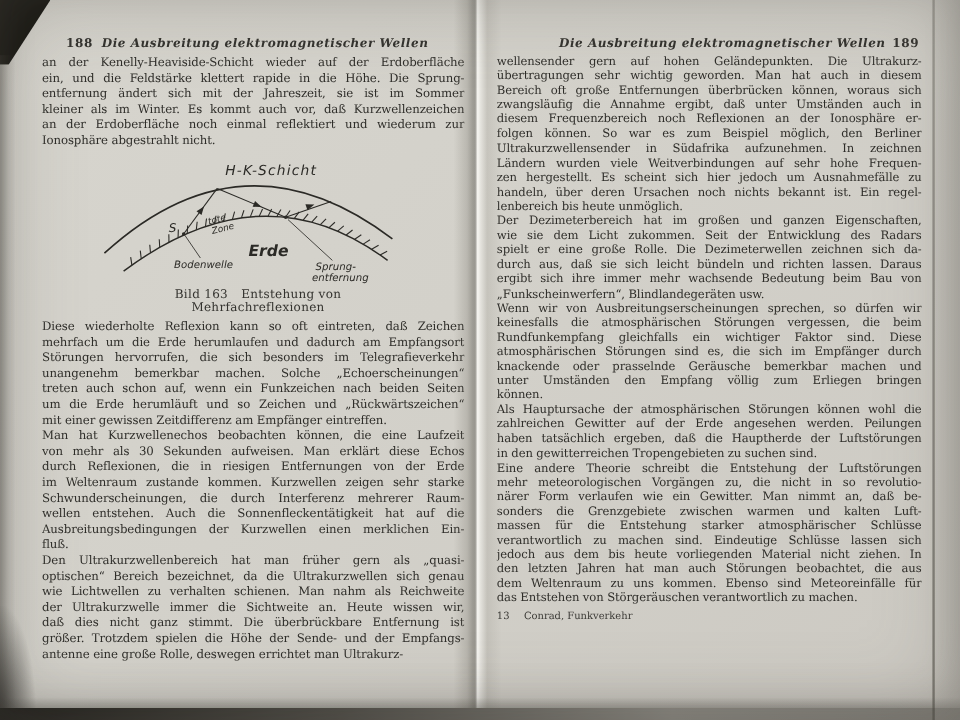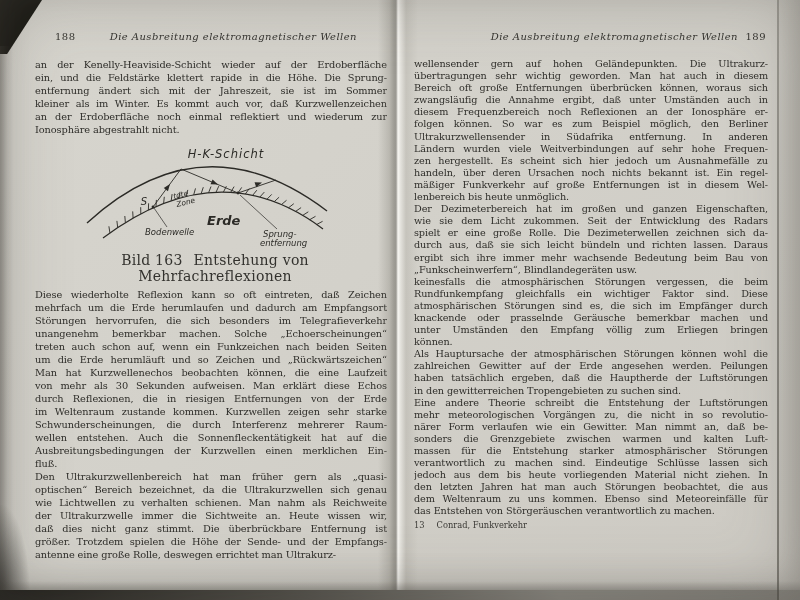--- a/index.html
+++ b/index.html
@@ -14,37 +14,37 @@
     background:linear-gradient(135deg,#d7d5ce 0%,#d3d1ca 45%,#ccc9c2 100%);
   }
   .vignette{
     position:absolute;inset:0;pointer-events:none;
     box-shadow:inset 0 0 70px rgba(95,92,84,.33), inset 0 -18px 30px rgba(70,68,60,.18);
   }
   
   .page{position:absolute;top:30px;}
   .page-left{left:35px;width:352px;}
   .page-right{left:414px;width:354px;}
-  .pg-header{position:relative;height:16px;margin-bottom:12px;font-size:10px;color:#33322e;}
+  .pg-header{position:relative;height:16px;font-size:10px;color:#33322e;font-weight:bold;}
   .pg-num{position:absolute;top:1px;letter-spacing:.5px;}
   .pg-num.left{left:20px;}
   .pg-num.right{right:2px;}
   .pg-title{font-style:italic;text-align:right;letter-spacing:.45px;padding:1px 30px 0 30px;white-space:nowrap;}
   .para .tline{
     text-align:justify;text-align-last:justify;
     overflow:hidden;letter-spacing:-.1px;
   }
   .page-left .para .tline{font-size:9.8px;line-height:13px;height:13px;}
   .page-right .para .tline{font-size:9.7px;line-height:12.1px;height:12.1px;}
   .para .tline.last{text-align-last:left;}
   
   .figure{margin:9px 0 4px 46px;width:254px;}
   .figure svg{display:block;}
   .fig-caption{
-    font-size:14px;letter-spacing:.25px;text-align:center;
+    font-size:10px;letter-spacing:.25px;text-align:center;
     padding-left:14px;margin-top:3px;color:#33322e;
   }
   .fig-caption .cap-label{margin-right:11px;}
   .fig-text{font-family:"DejaVu Sans", sans-serif;font-style:italic;fill:#2b2a26;}
   
   .signature{margin-top:2px;font-size:8.3px;color:#3a3935;}
   .signature .sig-num{margin-right:12px;}
   
   .corner-tl{
     position:absolute;left:0;top:0;width:42px;height:54px;background:#15140f;
@@ -169,20 +169,21 @@
       </div>
     </div>
 
     <div class="para">
         <div class="tline">Diese wiederholte Reflexion kann so oft eintreten, daß Zeichen</div>
         <div class="tline">mehrfach um die Erde herumlaufen und dadurch am Empfangsort</div>
         <div class="tline">Störungen hervorrufen, die sich besonders im Telegrafieverkehr</div>
         <div class="tline">unangenehm bemerkbar machen. Solche „Echoerscheinungen“</div>
         <div class="tline">treten auch schon auf, wenn ein Funkzeichen nach beiden Seiten</div>
         <div class="tline">um die Erde herumläuft und so Zeichen und „Rückwärtszeichen“</div>
+        <div class="tline last">mit einer gewissen Zeitdifferenz am Empfänger eintreffen.</div>
       </div>
     <div class="para">
         <div class="tline">Man hat Kurzwellenechos beobachten können, die eine Laufzeit</div>
         <div class="tline">von mehr als 30 Sekunden aufweisen. Man erklärt diese Echos</div>
         <div class="tline">durch Reflexionen, die in riesigen Entfernungen von der Erde</div>
         <div class="tline">im Weltenraum zustande kommen. Kurzwellen zeigen sehr starke</div>
         <div class="tline">Schwunderscheinungen, die durch Interferenz mehrerer Raum-</div>
         <div class="tline">wellen entstehen. Auch die Sonnenfleckentätigkeit hat auf die</div>
         <div class="tline">Ausbreitungsbedingungen der Kurzwellen einen merklichen Ein-</div>
         <div class="tline last">fluß.</div>
@@ -204,55 +205,55 @@
       <span class="pg-num right">189</span>
     </div>
 
     <div class="para">
         <div class="tline">wellensender gern auf hohen Geländepunkten. Die Ultrakurz-</div>
         <div class="tline">übertragungen sehr wichtig geworden. Man hat auch in diesem</div>
         <div class="tline">Bereich oft große Entfernungen überbrücken können, woraus sich</div>
         <div class="tline">zwangsläufig die Annahme ergibt, daß unter Umständen auch in</div>
         <div class="tline">diesem Frequenzbereich noch Reflexionen an der Ionosphäre er-</div>
         <div class="tline">folgen können. So war es zum Beispiel möglich, den Berliner</div>
-        <div class="tline">Ultrakurzwellensender in Südafrika entfernung. In anderen</div>
+        <div class="tline">Ultrakurzwellensender in Südafrika aufzunehmen. In zeichnen</div>
         <div class="tline">Ländern wurden viele Weitverbindungen auf sehr hohe Frequen-</div>
         <div class="tline">zen hergestellt. Es scheint sich hier jedoch um Ausnahmefälle zu</div>
         <div class="tline">handeln, über deren Ursachen noch nichts bekannt ist. Ein regel-</div>
-        <div class="tline">mäßiger Funkverkehr auf große Entfernungen ist in diesem Wel-</div>
         <div class="tline last">lenbereich bis heute unmöglich.</div>
       </div>
     <div class="para">
         <div class="tline">Der Dezimeterbereich hat im großen und ganzen Eigenschaften,</div>
         <div class="tline">wie sie dem Licht zukommen. Seit der Entwicklung des Radars</div>
         <div class="tline">spielt er eine große Rolle. Die Dezimeterwellen zeichnen sich da-</div>
         <div class="tline">durch aus, daß sie sich leicht bündeln und richten lassen. Daraus</div>
         <div class="tline">ergibt sich ihre immer mehr wachsende Bedeutung beim Bau von</div>
         <div class="tline last">„Funkscheinwerfern“, Blindlandegeräten usw.</div>
       </div>
     <div class="para">
+        <div class="tline">Wenn wir von Ausbreitungserscheinungen sprechen, so dürfen wir</div>
         <div class="tline">keinesfalls die atmosphärischen Störungen vergessen, die beim</div>
         <div class="tline">Rundfunkempfang gleichfalls ein wichtiger Faktor sind. Diese</div>
         <div class="tline">atmosphärischen Störungen sind es, die sich im Empfänger durch</div>
         <div class="tline">knackende oder prasselnde Geräusche bemerkbar machen und</div>
         <div class="tline">unter Umständen den Empfang völlig zum Erliegen bringen</div>
         <div class="tline last">können.</div>
       </div>
     <div class="para">
         <div class="tline">Als Hauptursache der atmosphärischen Störungen können wohl die</div>
         <div class="tline">zahlreichen Gewitter auf der Erde angesehen werden. Peilungen</div>
         <div class="tline">haben tatsächlich ergeben, daß die Hauptherde der Luftstörungen</div>
         <div class="tline last">in den gewitterreichen Tropengebieten zu suchen sind.</div>
       </div>
     <div class="para">
         <div class="tline">Eine andere Theorie schreibt die Entstehung der Luftstörungen</div>
         <div class="tline">mehr meteorologischen Vorgängen zu, die nicht in so revolutio-</div>
         <div class="tline">närer Form verlaufen wie ein Gewitter. Man nimmt an, daß be-</div>
         <div class="tline">sonders die Grenzgebiete zwischen warmen und kalten Luft-</div>
-        <div class="tline">massen für die Entstehung starker atmosphärischer Störungen</div>
+        <div class="tline">massen für die Entstehung starker atmosphärischer Schlüsse</div>
         <div class="tline">verantwortlich zu machen sind. Eindeutige Schlüsse lassen sich</div>
         <div class="tline">jedoch aus dem bis heute vorliegenden Material nicht ziehen. In</div>
         <div class="tline">den letzten Jahren hat man auch Störungen beobachtet, die aus</div>
         <div class="tline">dem Weltenraum zu uns kommen. Ebenso sind Meteoreinfälle für</div>
         <div class="tline last">das Entstehen von Störgeräuschen verantwortlich zu machen.</div>
       </div>
 
     <div class="signature">
       <span class="sig-num">13</span><span>Conrad, Funkverkehr</span>
     </div>

